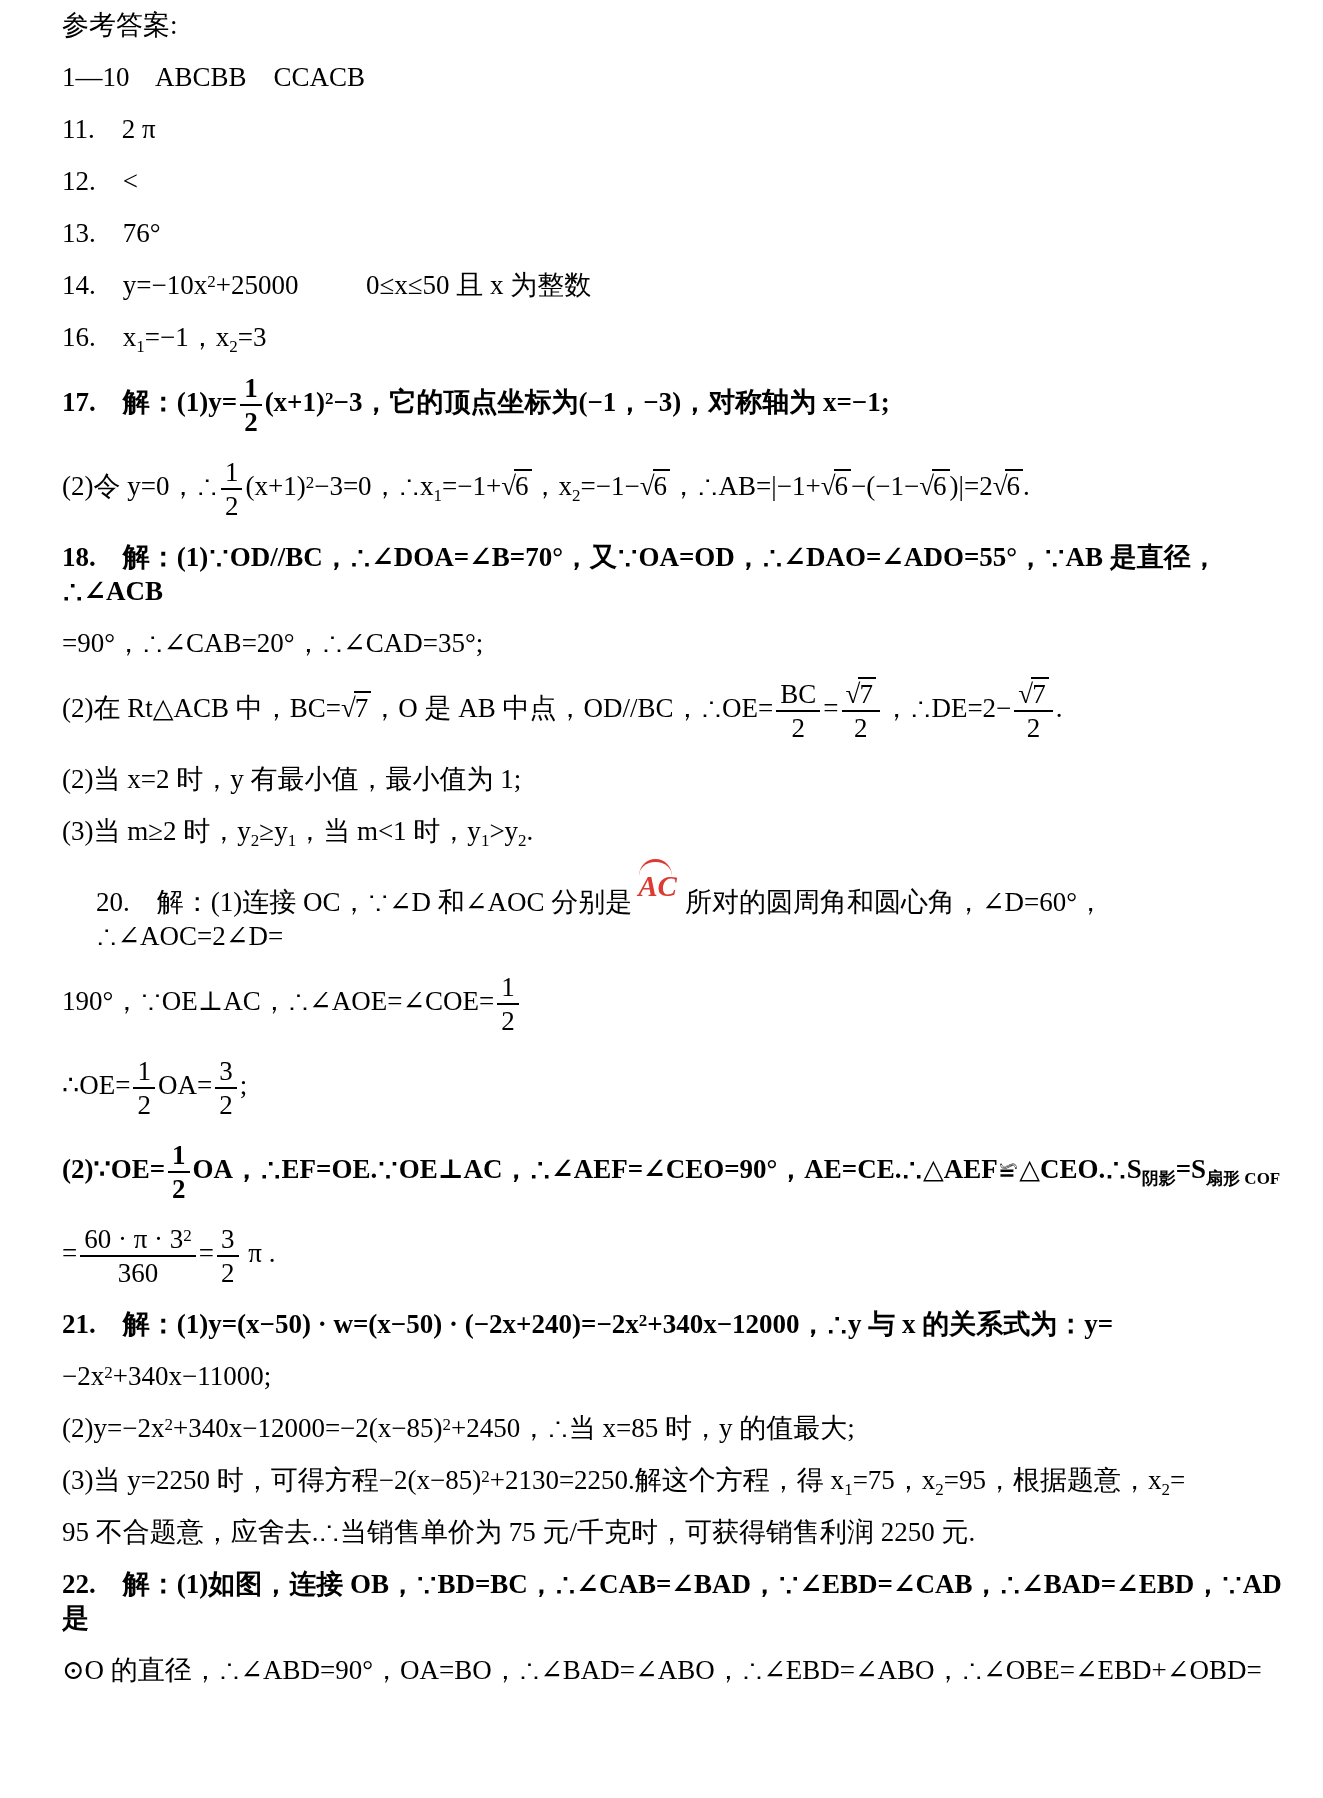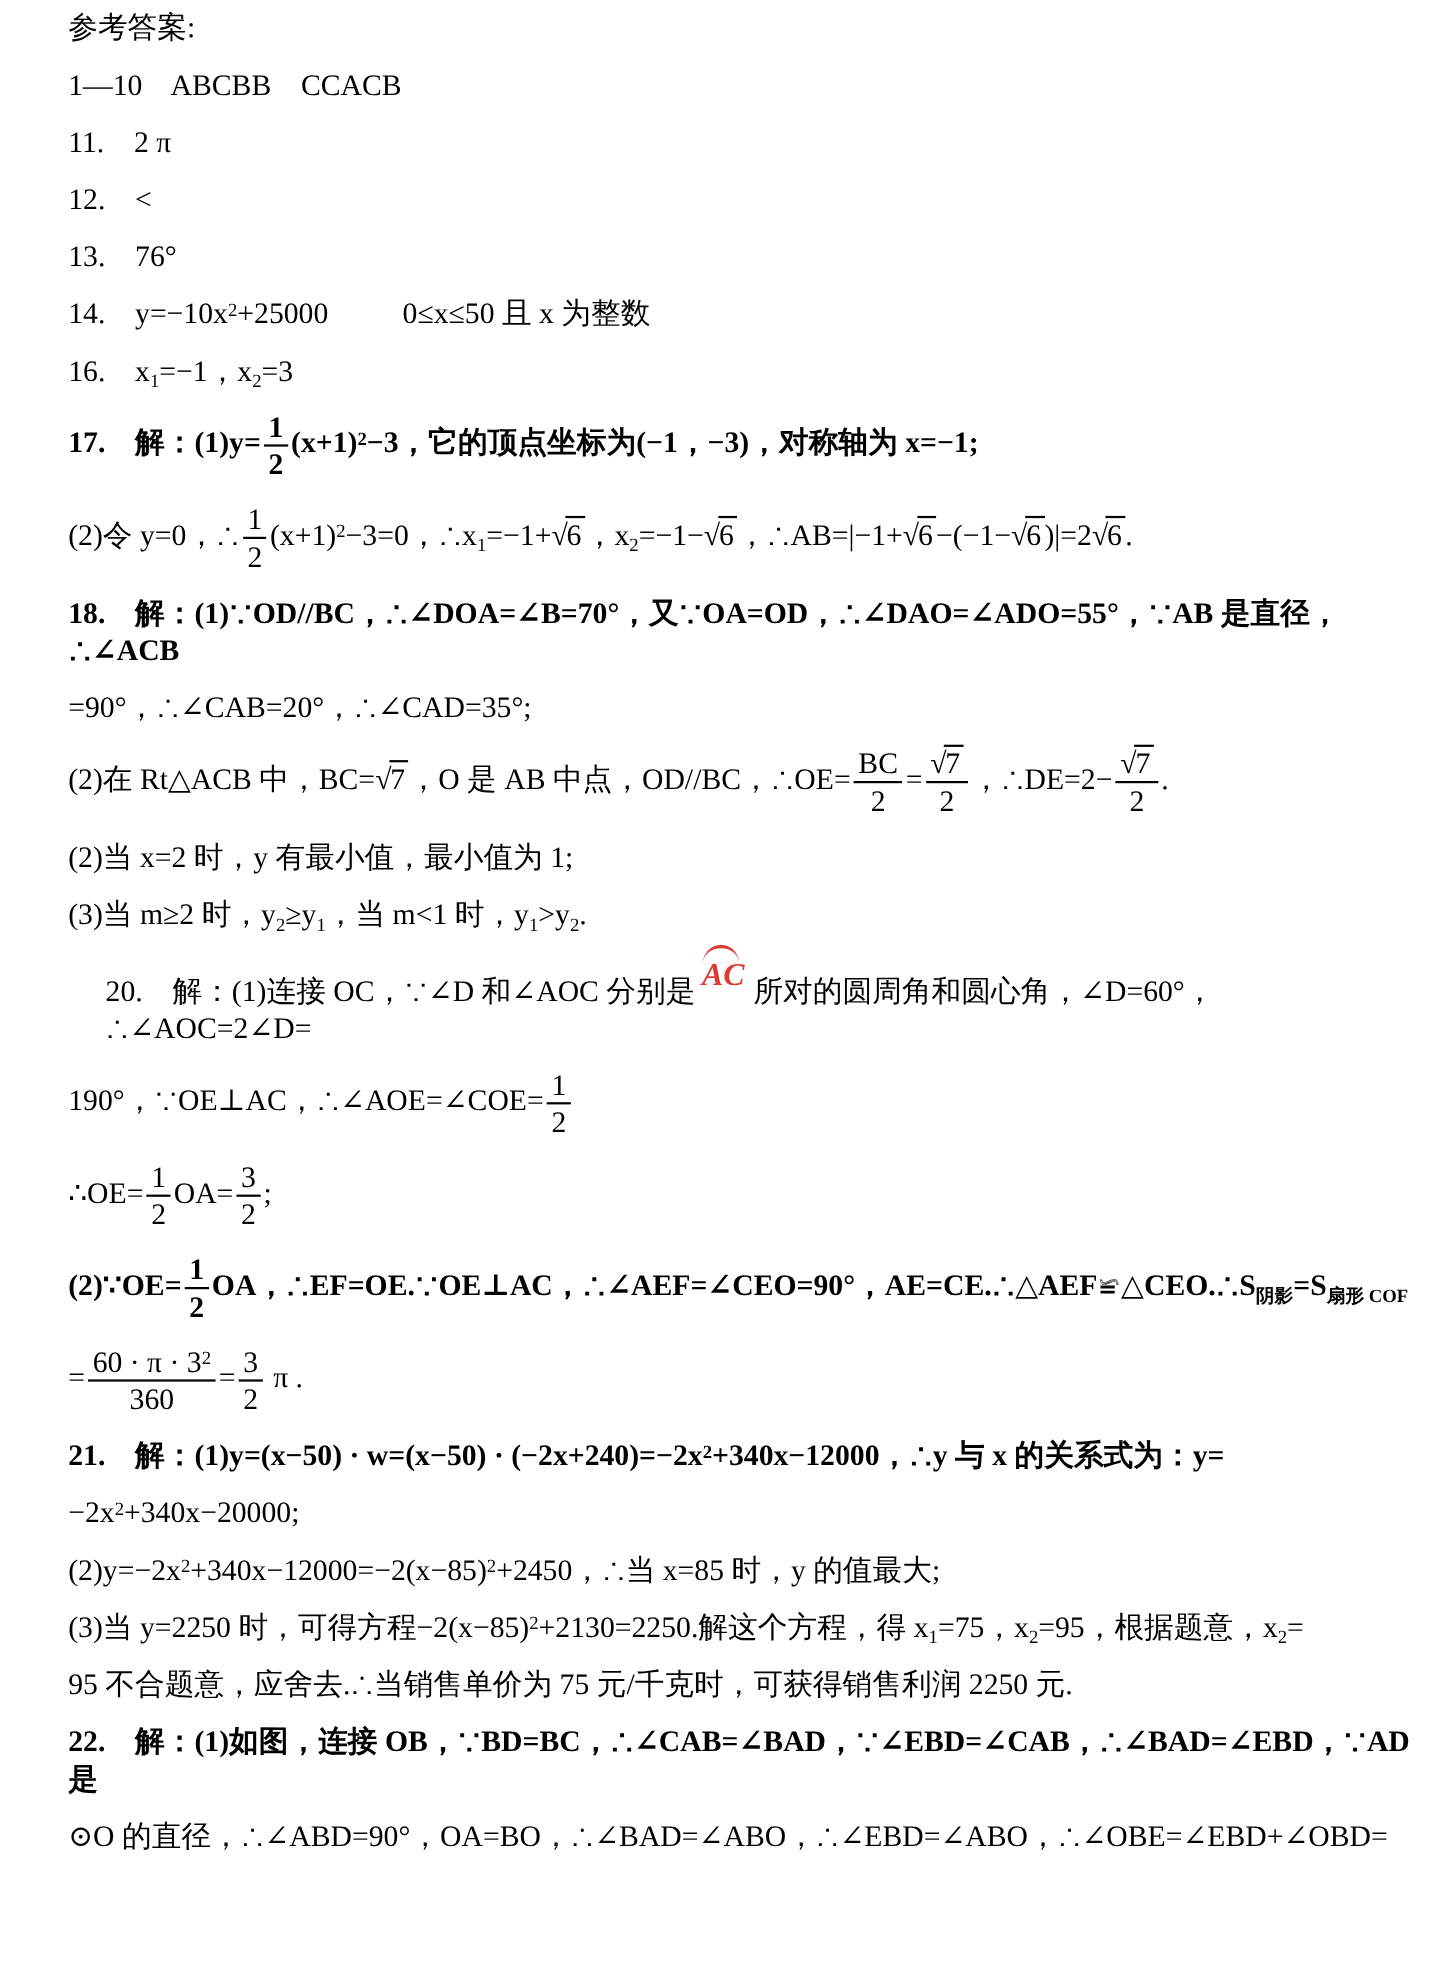--- a/index.html
+++ b/index.html
@@ -59,19 +59,19 @@
     <div class="line"><span>=90°，∴∠CAB=20°，∴∠CAD=35°;</span></div>
     <div class="line"><span>(2)在 Rt△ACB 中，BC=</span><span class="sqrt"><span class="rsign">√</span><span class="rbar">7</span></span><span>，O 是 AB 中点，OD//BC，∴OE=</span><span class="frac"><span class="num"><span>BC</span></span><span class="den"><span>2</span></span></span><span>=</span><span class="frac"><span class="num"><span class="sqrt"><span class="rsign">√</span><span class="rbar">7</span></span></span><span class="den"><span>2</span></span></span><span>，∴DE=2−</span><span class="frac"><span class="num"><span class="sqrt"><span class="rsign">√</span><span class="rbar">7</span></span></span><span class="den"><span>2</span></span></span><span>.</span></div>
     <div class="line"><span>(2)当 x=2 时，y 有最小值，最小值为 1;</span></div>
     <div class="line"><span>(3)当 m≥2 时，y</span><sub>2</sub><span>≥y</span><sub>1</sub><span>，当 m&lt;1 时，y</span><sub>1</sub><span>&gt;y</span><sub>2</sub><span>.</span></div>
     <div class="line gap-lg"><span>20.　解：(1)连接 OC，∵∠D 和∠AOC 分别是</span><span class="arc">AC</span><span>所对的圆周角和圆心角，∠D=60°，∴∠AOC=2∠D=</span></div>
     <div class="line"><span>190°，∵OE⊥AC，∴∠AOE=∠COE=</span><span class="frac"><span class="num"><span>1</span></span><span class="den"><span>2</span></span></span></div>
     <div class="line"><span>∴OE=</span><span class="frac"><span class="num"><span>1</span></span><span class="den"><span>2</span></span></span><span>OA=</span><span class="frac"><span class="num"><span>3</span></span><span class="den"><span>2</span></span></span><span>;</span></div>
     <div class="line gap-md"><span>(2)∵OE=</span><span class="frac"><span class="num"><span>1</span></span><span class="den"><span>2</span></span></span><span>OA，∴EF=OE.∵OE⊥AC，∴∠AEF=∠CEO=90°，AE=CE.∴△AEF≌△CEO.∴S</span><sub>阴影</sub><span>=S</span><sub>扇形 COF</sub></div>
     <div class="line"><span>=</span><span class="frac"><span class="num"><span>60 · π · 3</span><sup>2</sup></span><span class="den"><span>360</span></span></span><span>=</span><span class="frac"><span class="num"><span>3</span></span><span class="den"><span>2</span></span></span><span> π .</span></div>
     <div class="line gap-md"><span>21.　解：(1)y=(x−50) · w=(x−50) · (−2x+240)=−2x</span><sup>2</sup><span>+340x−12000，∴y 与 x 的关系式为：y=</span></div>
-    <div class="line"><span>−2x</span><sup>2</sup><span>+340x−20000;</span></div>
+    <div class="line"><span>−2x</span><sup>2</sup><span>+340x−11000;</span></div>
     <div class="line"><span>(2)y=−2x</span><sup>2</sup><span>+340x−12000=−2(x−85)</span><sup>2</sup><span>+2450，∴当 x=85 时，y 的值最大;</span></div>
     <div class="line"><span>(3)当 y=2250 时，可得方程−2(x−85)</span><sup>2</sup><span>+2130=2250.解这个方程，得 x</span><sub>1</sub><span>=75，x</span><sub>2</sub><span>=95，根据题意，x</span><sub>2</sub><span>=</span></div>
     <div class="line"><span>95 不合题意，应舍去.∴当销售单价为 75 元/千克时，可获得销售利润 2250 元.</span></div>
     <div class="line gap-md"><span>22.　解：(1)如图，连接 OB，∵BD=BC，∴∠CAB=∠BAD，∵∠EBD=∠CAB，∴∠BAD=∠EBD，∵AD 是</span></div>
     <div class="line"><span>⊙O 的直径，∴∠ABD=90°，OA=BO，∴∠BAD=∠ABO，∴∠EBD=∠ABO，∴∠OBE=∠EBD+∠OBD=</span></div>
   </div>
 
 </body></html>

